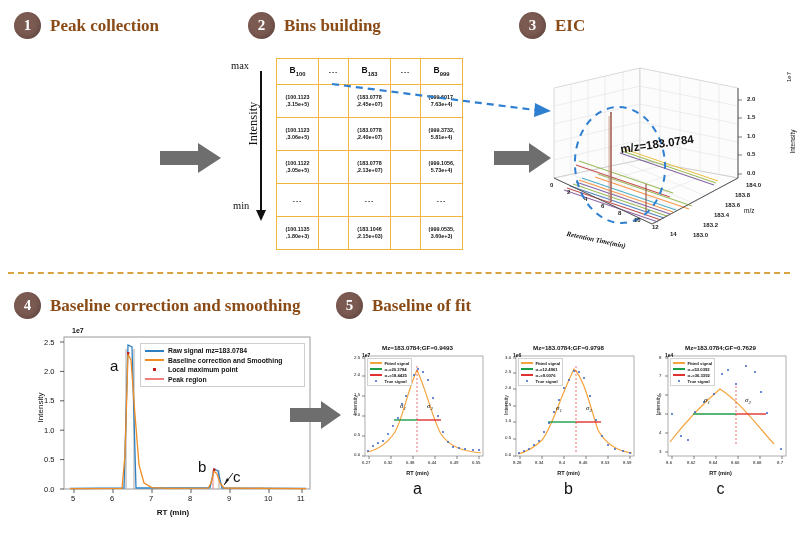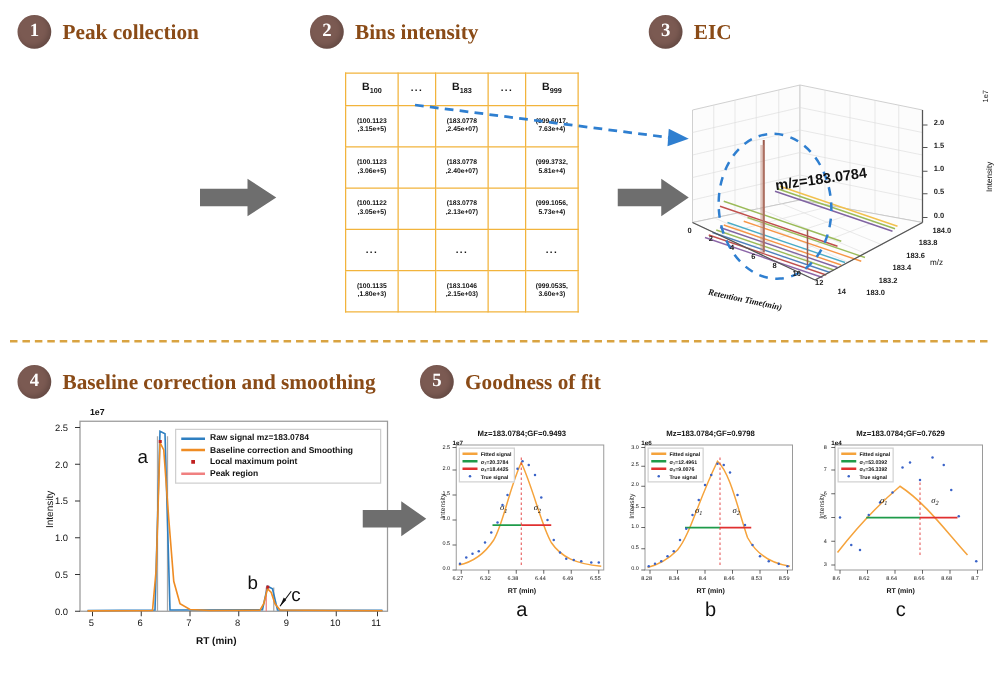--- a/index.html
+++ b/index.html
@@ -209,23 +209,30 @@
 
 
   <div class="arrow" style="left:160px; top:142px;">
     <svg width="62" height="32" viewBox="0 0 62 32">
       <polygon points="0,9 38,9 38,1 61,16 38,31 38,23 0,23" fill="#6e6e6e"></polygon>
     </svg>
   </div>
 
   <div class="step-header" style="left:248px; top:12px;">
     <div class="step-badge">2</div>
-    <div class="step-title">Bins intensity</div>
-  </div>
-
+    <div class="step-title">Bins building</div>
+  </div>
+
+  <div class="int-axis">
+    <div class="int-max">max</div>
+    <div class="int-line"></div>
+    <div class="int-arrowhead"></div>
+    <div class="int-min">min</div>
+    <div class="int-word">Intensity</div>
+  </div>
 
   <table class="bins">
     <tbody>
         <tr>
       <td class="head">B<sub>100</sub></td>
       <td class="head dots narrow">...</td>
       <td class="head">B<sub>183</sub></td>
       <td class="head dots narrow">...</td>
       <td class="head">B<sub>999</sub></td>
     </tr>
@@ -491,21 +498,21 @@
   </div>
 
   <div class="arrow" style="left:290px; top:400px;">
     <svg width="52" height="30" viewBox="0 0 52 30">
       <polygon points="0,8 31,8 31,1 51,15 31,29 31,22 0,22" fill="#6e6e6e"></polygon>
     </svg>
   </div>
 
   <div class="step-header" style="left:336px; top:292px;">
     <div class="step-badge">5</div>
-    <div class="step-title">Goodness of fit</div>
+    <div class="step-title">Baseline of fit</div>
   </div>
 
   <div class="sm-plot" style="left:345px;">
     <div class="sm-title">Mz=183.0784;GF=0.9493</div>
     <div class="sm-exp">1e7</div>
     <div class="sm-ylabel">Intensity</div>
     <div class="sm-xlabel">RT (min)</div>
 
     <svg width="145" height="126" viewBox="0 0 145 126">
       <rect x="20" y="12" width="118" height="100" fill="#fff" stroke="#9a9a9a" stroke-width="0.8"></rect>

